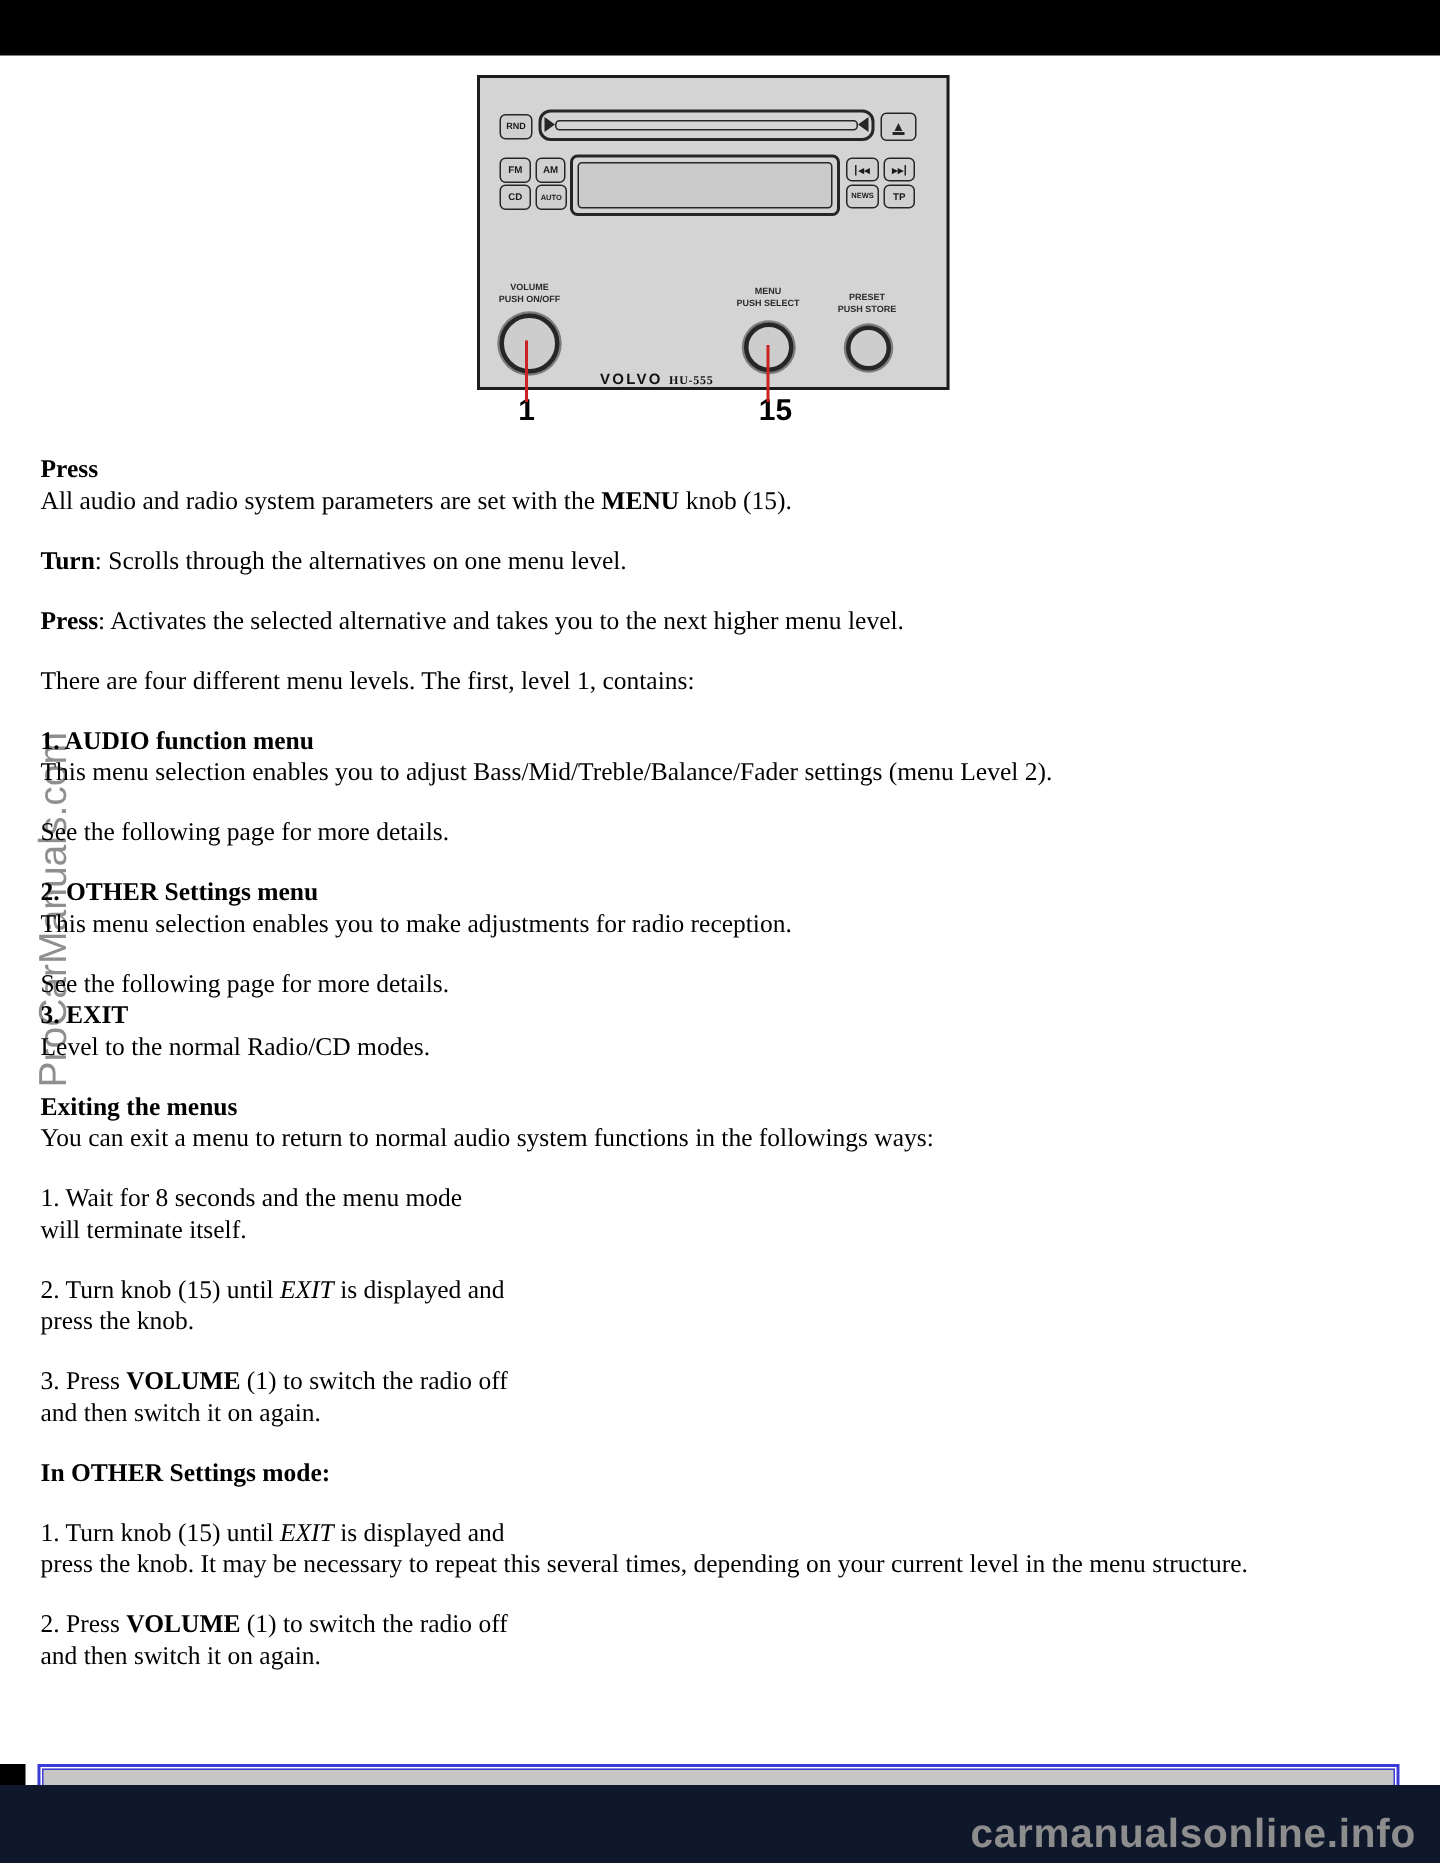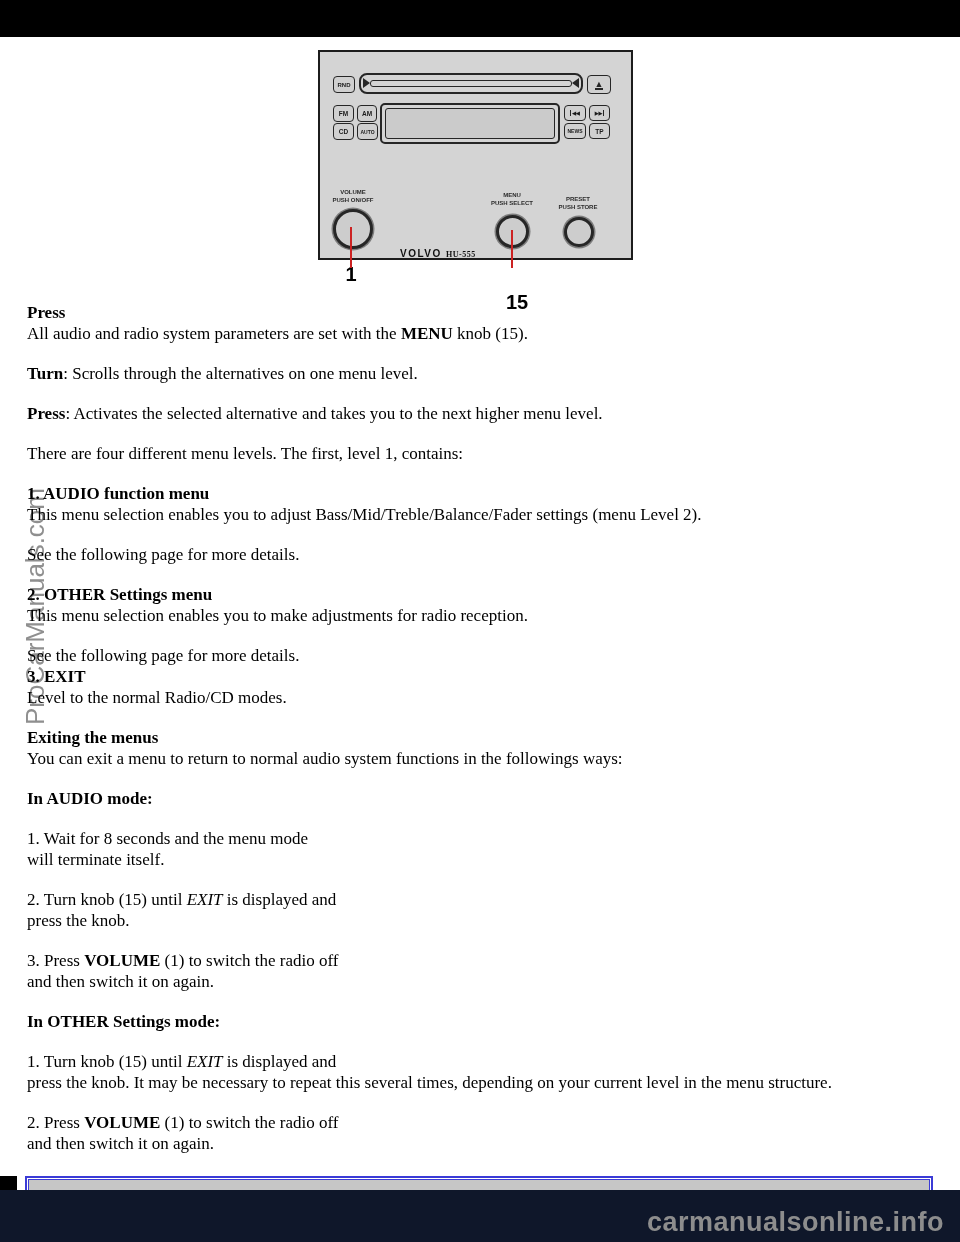--- a/index.html
+++ b/index.html
@@ -51,21 +51,21 @@
   .k-menu{left:176px;top:163px;width:33px;height:33px;}
   .k-preset{left:244px;top:165px;width:30px;height:30px;}
   .volvo{position:absolute;left:80px;top:196px;font-size:10px;font-weight:800;letter-spacing:1.5px;color:#111;}
   .model{font-size:8px;font-weight:600;letter-spacing:.5px;font-family:Liberation Serif, serif;}
   .cline{position:absolute;width:2px;background:#c22; z-index:3;}
   .cl-1{left:32px;top:177px;height:41px;}
   .cl-15{left:193px;top:180px;height:38px;}
   .cnum{position:absolute;font-family:"Liberation Sans",sans-serif;font-weight:bold;font-size:20px;
         color:#000;text-align:center;}
   .cn-1{left:22px;top:213px;width:22px;}
-  .cn-15{left:184px;top:213px;width:30px;margin-top:28px;}
+  .cn-15{left:184px;top:213px;width:30px;}
   
   .content{position:absolute;left:27px;top:302px;width:920px;z-index:2;font-size:17px;line-height:21px;}
   .para{margin:0 0 19px 0;}
   .content i{font-style:italic;}
   
   .nextbox{position:absolute;left:25px;top:1176px;width:908px;height:40px;
            border:2px solid #3b3bd6;background:#fff;box-sizing:border-box;z-index:2;}
   .nextbox-in{margin:1px;border:1px solid #3b3bd6;background:#c6c6c6;height:28px;}
   .notch{position:absolute;left:0;top:1176px;width:17px;height:16px;background:#000;z-index:3;}
   .botbar{position:absolute;left:0;top:1190px;width:960px;height:52px;background:#0f172a;z-index:4;}
@@ -171,23 +171,20 @@
     <p class="para">
       <span>See the following page for more details.</span><br>
       <b>3. EXIT</b><br>
       <span>Level to the normal Radio/CD modes.</span>
     </p>
     <p class="para">
       <b>Exiting the menus</b><br>
       <span>You can exit a menu to return to normal audio system functions in the followings ways:</span>
     </p>
     <p class="para">
-      <b>In AUDIO mode:</b>
-    </p>
-    <p class="para">
       <span>1. Wait for 8 seconds and the menu mode</span><br>
       <span>will terminate itself.</span>
     </p>
     <p class="para">
       <span>2. Turn knob (15) until </span><i>EXIT</i><span> is displayed and</span><br>
       <span>press the knob.</span>
     </p>
     <p class="para">
       <span>3. Press </span><b>VOLUME</b><span> (1) to switch the radio off</span><br>
       <span>and then switch it on again.</span>

